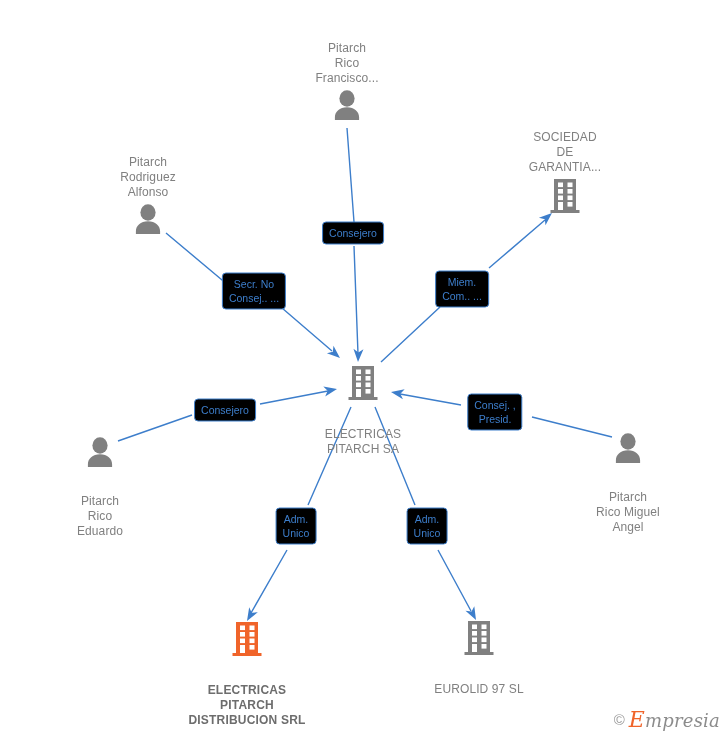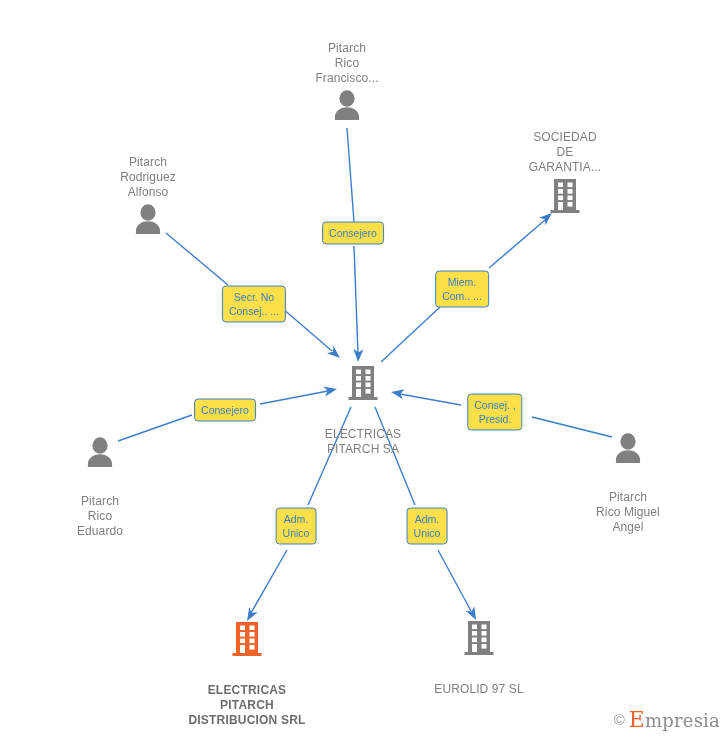--- a/index.html
+++ b/index.html
@@ -49,21 +49,21 @@
   }
   .node-icon {
     display: block;
   }
   .node.label-above .node-label { margin-bottom: 4px; }
   .node.label-below .node-label { margin-top: 23px; }
 
   .edge-label {
     position: absolute;
     box-sizing: border-box;
-    background: #fde047;
+    background: #000000;
     border: 1px solid #3d7ecb;
     border-radius: 4px;
     color: #3d7ecb;
     font-size: 10.5px;
     line-height: 14px;
     text-align: center;
     padding: 3px 6px 4px 6px;
     white-space: pre-line;
     transform: translate(-50%, -50%);
   }
@@ -75,20 +75,21 @@
     display: flex;
     align-items: center;
     gap: 4px;
   }
   #watermark .copy {
     font-size: 15px;
     color: #9a9a9a;
   }
   #watermark .brand {
     font-family: "DejaVu Serif", serif;
+    font-style: italic;
     font-size: 18px;
     color: #8c8c8c;
     letter-spacing: 0.2px;
   }
   #watermark .brand .cap {
     color: #f0642a;
     font-size: 22px;
   }
 </style>
 </head>
@@ -226,21 +227,21 @@
             <rect x="18.5" y="16.5" width="5" height="4.6" fill="#ffffff"></rect>
             <rect x="9" y="23" width="5" height="8" fill="#ffffff"></rect>
             <rect x="18.5" y="23" width="5" height="4.6" fill="#ffffff"></rect>
           </svg></div>
         <div class="node-label">EUROLID 97 SL</div>
       </div>
     </div>
 
   <div id="edge-labels-layer">
       <div class="edge-label" style="left: 353px; top: 233px;">Consejero</div>
-      <div class="edge-label" style="left: 254px; top: 304px;">Secr.  No
+      <div class="edge-label" style="left: 254px; top: 291px;">Secr.  No
 Consej.. ...</div>
       <div class="edge-label" style="left: 462px; top: 289px;">Miem.
 Com.. ...</div>
       <div class="edge-label" style="left: 225px; top: 410px;">Consejero</div>
       <div class="edge-label" style="left: 495px; top: 412px;">Consej. ,
 Presid.</div>
       <div class="edge-label" style="left: 296px; top: 526px;">Adm.
 Unico</div>
       <div class="edge-label" style="left: 427px; top: 526px;">Adm.
 Unico</div>

